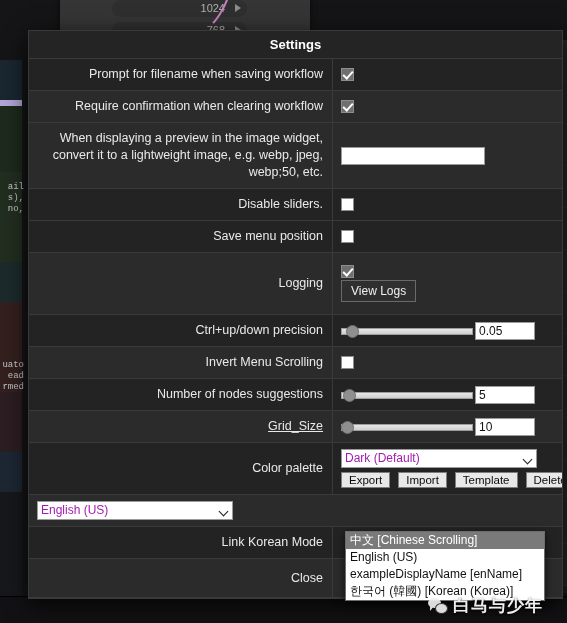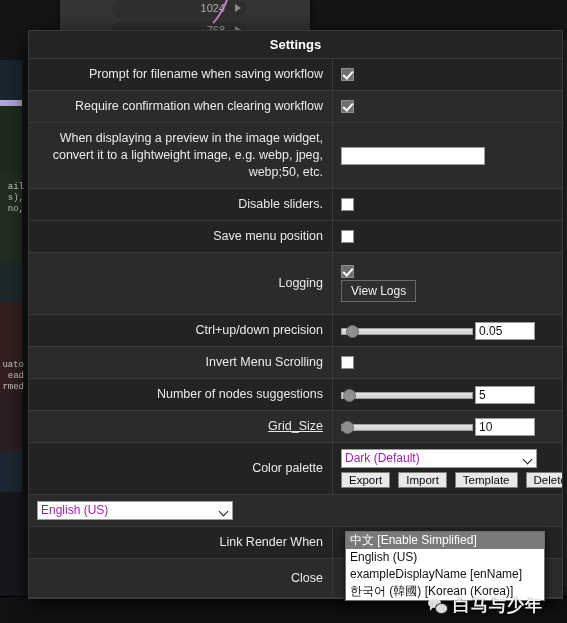--- a/index.html
+++ b/index.html
@@ -534,34 +534,34 @@
     <div class="row">
       <div class="value">
         <div class="select">
           <span>English (US)</span>
           <span class="chev"></span>
         </div>
       </div>
     </div>
 
     <div class="row alt">
-      <div class="label">Link Render When</div>
+      <div class="label">Link Korean Mode</div>
       <div class="value"></div>
     </div>
 
     <div class="row" style="min-height:38px;">
       <div class="label">Close</div>
       <div class="value"></div>
     </div>
 
   </div>
 </div>
 
 <div id="dropdown-list">
-  <div class="opt selected">中文 [Enable Simplified]</div>
+  <div class="opt selected">中文 [Chinese Scrolling]</div>
   <div class="opt">English (US)</div>
   <div class="opt">exampleDisplayName [enName]</div>
   <div class="opt">한국어 (韓國) [Korean (Korea)]</div>
 </div>
 
 <div id="watermark">
   <span class="wechat">
     <span class="b1"></span>
       <span class="t1"></span>
       <span class="b2"></span>

